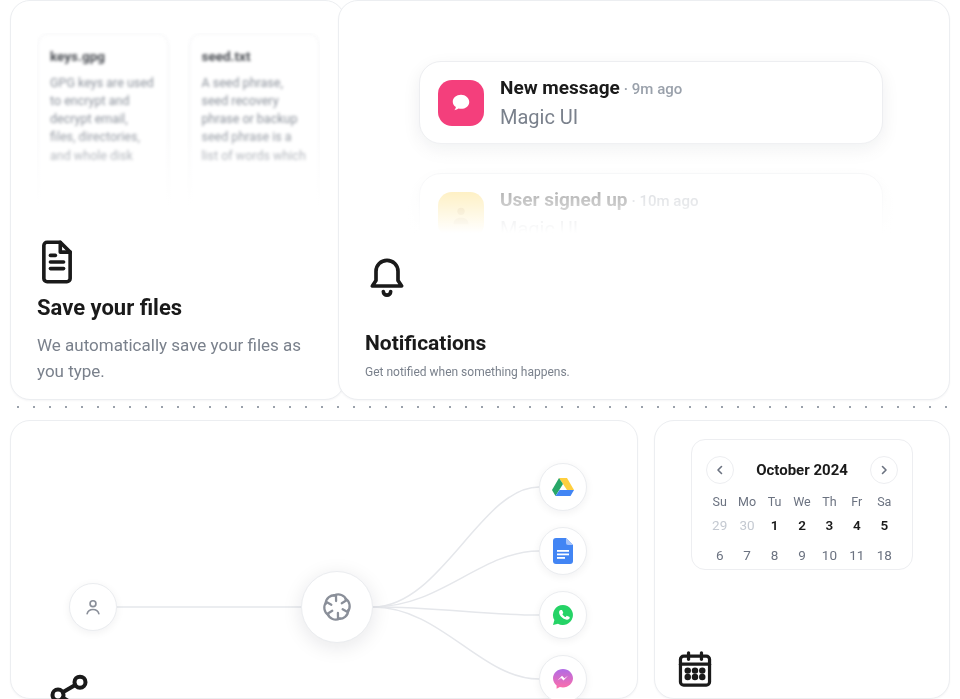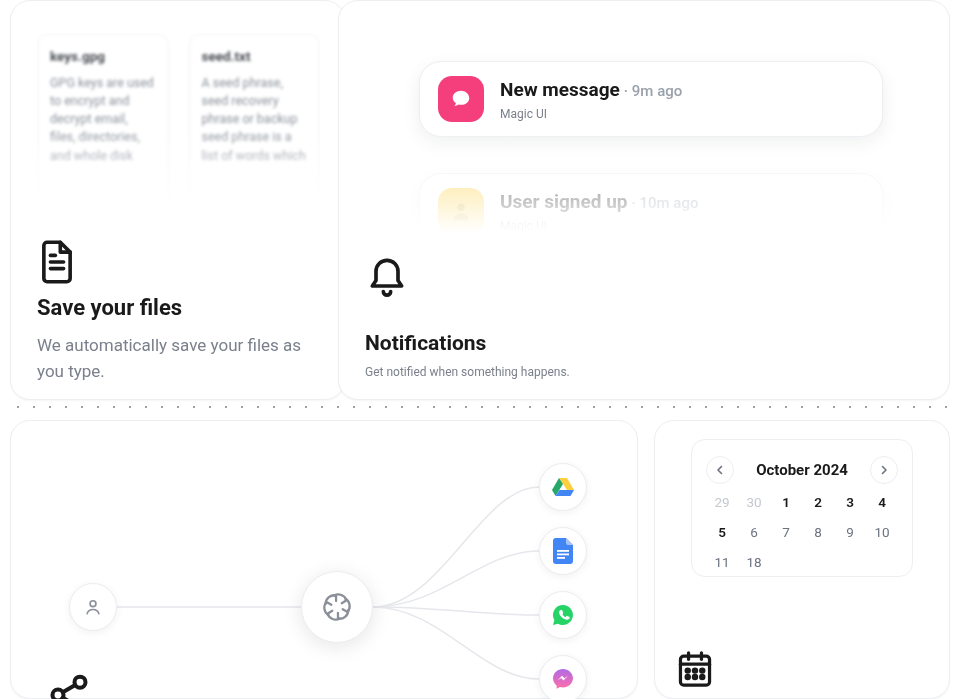--- a/index.html
+++ b/index.html
@@ -32,21 +32,21 @@
   .c2 { left:338px; top:0px; width:612px; height:400px; padding:24px 26px 24px 26px; }
   .notif-stack { position:relative; height:280px; overflow:hidden; }
   .notif {
     position:absolute; left:54px; width:464px; border:1px solid #edeef1; border-radius:22px; background:#fff;
     padding:14px 18px; display:flex; align-items:center; gap:16px;
     box-shadow: 0 6px 18px rgba(16,24,40,.07);
   }
   .avatar { width:46px; height:46px; border-radius:14px; display:flex; align-items:center; justify-content:center; flex:0 0 46px; }
   .notif h3 { font-size:19px; font-weight:700; display:inline; }
   .notif .meta { font-size:15px; color:#9aa1ab; font-weight:500; }
-  .notif .brand { font-size:12px; color:#7a818c; margin-top:6px; }
+  .notif .brand { font-size:20px; color:#7a818c; margin-top:6px; }
   .n1 { top:36px; }
   .n2 { top:148px; opacity:.85; }
   .n3 { top:256px; opacity:.35; filter: blur(.4px); }
 
   .c2 .overlay { position:absolute; bottom:20px; left:26px; right:26px; }
   .c2 .bell { position:absolute; bottom:64px; left:-2px; }
   .c2 h2 { font-size:21px; font-weight:700; }
   .c2 .sub { font-size:12px; color:#7a818c; margin-top:10px; }
   .notif-fade { position:absolute; left:0; right:0; bottom:0; height:180px; background:linear-gradient(to bottom, rgba(255,255,255,0), #fff 60%); pointer-events:none; }
 
@@ -68,21 +68,21 @@
   .lines { position:absolute; inset:0; }
 
   
   .c4 { left:654px; top:420px; width:296px; height:279px; padding:18px 36px; }
   .cal { border:1px solid #edeef1; border-radius:14px; padding:16px 14px 6px; }
   .cal-head { display:flex; align-items:center; justify-content:space-between; margin-bottom:10px; }
   .cal-nav { width:28px; height:28px; border:1px solid #edeef1; border-radius:999px; display:flex; align-items:center; justify-content:center; cursor:pointer; }
   .cal-nav svg { display:block; }
   .cal-title { font-size:15px; font-weight:700; }
   .dow { display:grid; grid-template-columns: repeat(7,1fr); text-align:center; font-size:12.5px; color:#6b7280; margin-bottom:8px; }
-  .grid { display:grid; grid-template-columns: repeat(6,1fr); text-align:center; row-gap:14px; }
+  .grid { display:grid; grid-template-columns: repeat(7,1fr); text-align:center; row-gap:14px; }
   .day { font-size:13.5px; color:#6b7280; }
   .day.out { color:#c4c9d1; }
   .day.in { color:#1a1a1a; font-weight:600; }
 
   .cal-ico { position:absolute; left:20px; bottom:8px; }
 
   svg { display:block; }
 </style>
 </head>
 <body>
@@ -271,20 +271,29 @@
           <svg width="12" height="12" viewBox="0 0 12 12" fill="none" stroke="#6b7280" stroke-width="1.6" stroke-linecap="round" stroke-linejoin="round">
               <polyline points="7.5 2.5 4 6 7.5 9.5"></polyline>
             </svg>
         </div>
         <div class="cal-title">October 2024</div>
         <div class="cal-nav">
           <svg width="12" height="12" viewBox="0 0 12 12" fill="none" stroke="#6b7280" stroke-width="1.6" stroke-linecap="round" stroke-linejoin="round">
               <polyline points="4.5 2.5 8 6 4.5 9.5"></polyline>
             </svg>
         </div>
+      </div>
+      <div class="dow">
+        <span>Su</span>
+        <span>Mo</span>
+        <span>Tu</span>
+        <span>We</span>
+        <span>Th</span>
+        <span>Fr</span>
+        <span>Sa</span>
       </div>
       <div class="grid">
         <span class="day out">29</span>
         <span class="day out">30</span>
         <span class="day in">1</span>
         <span class="day in">2</span>
         <span class="day in">3</span>
         <span class="day in">4</span>
         <span class="day in">5</span>
 

